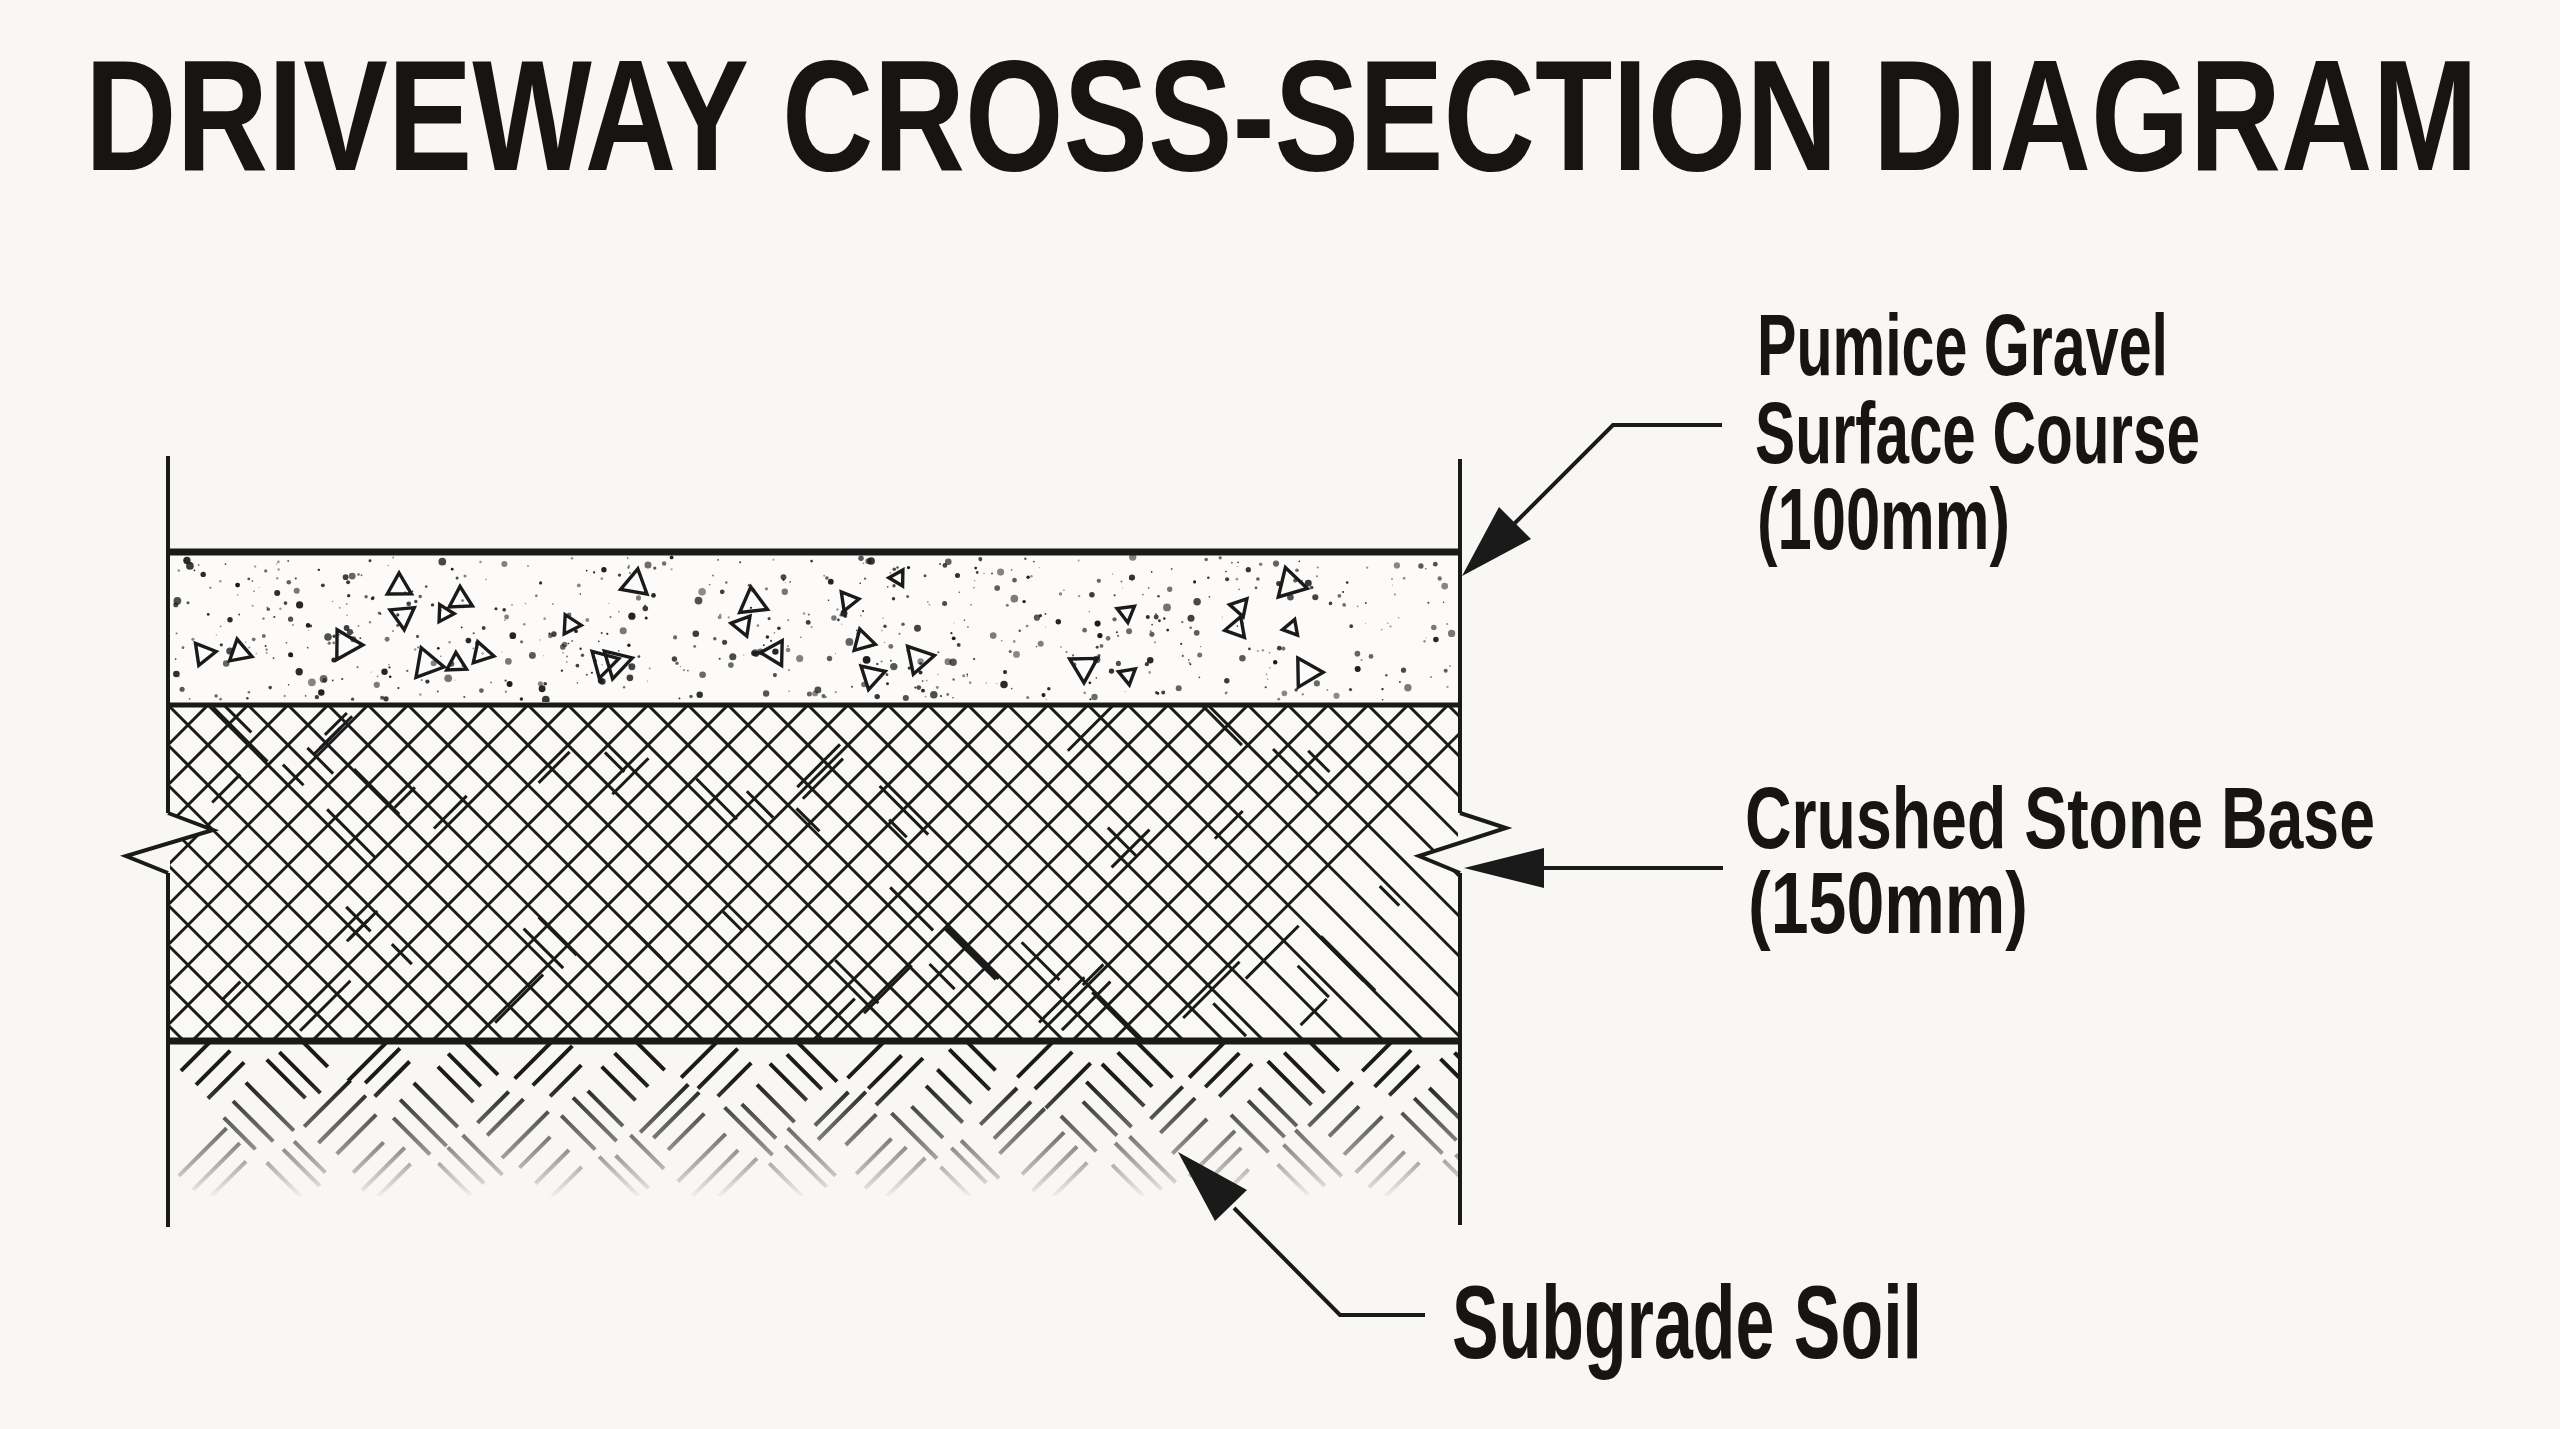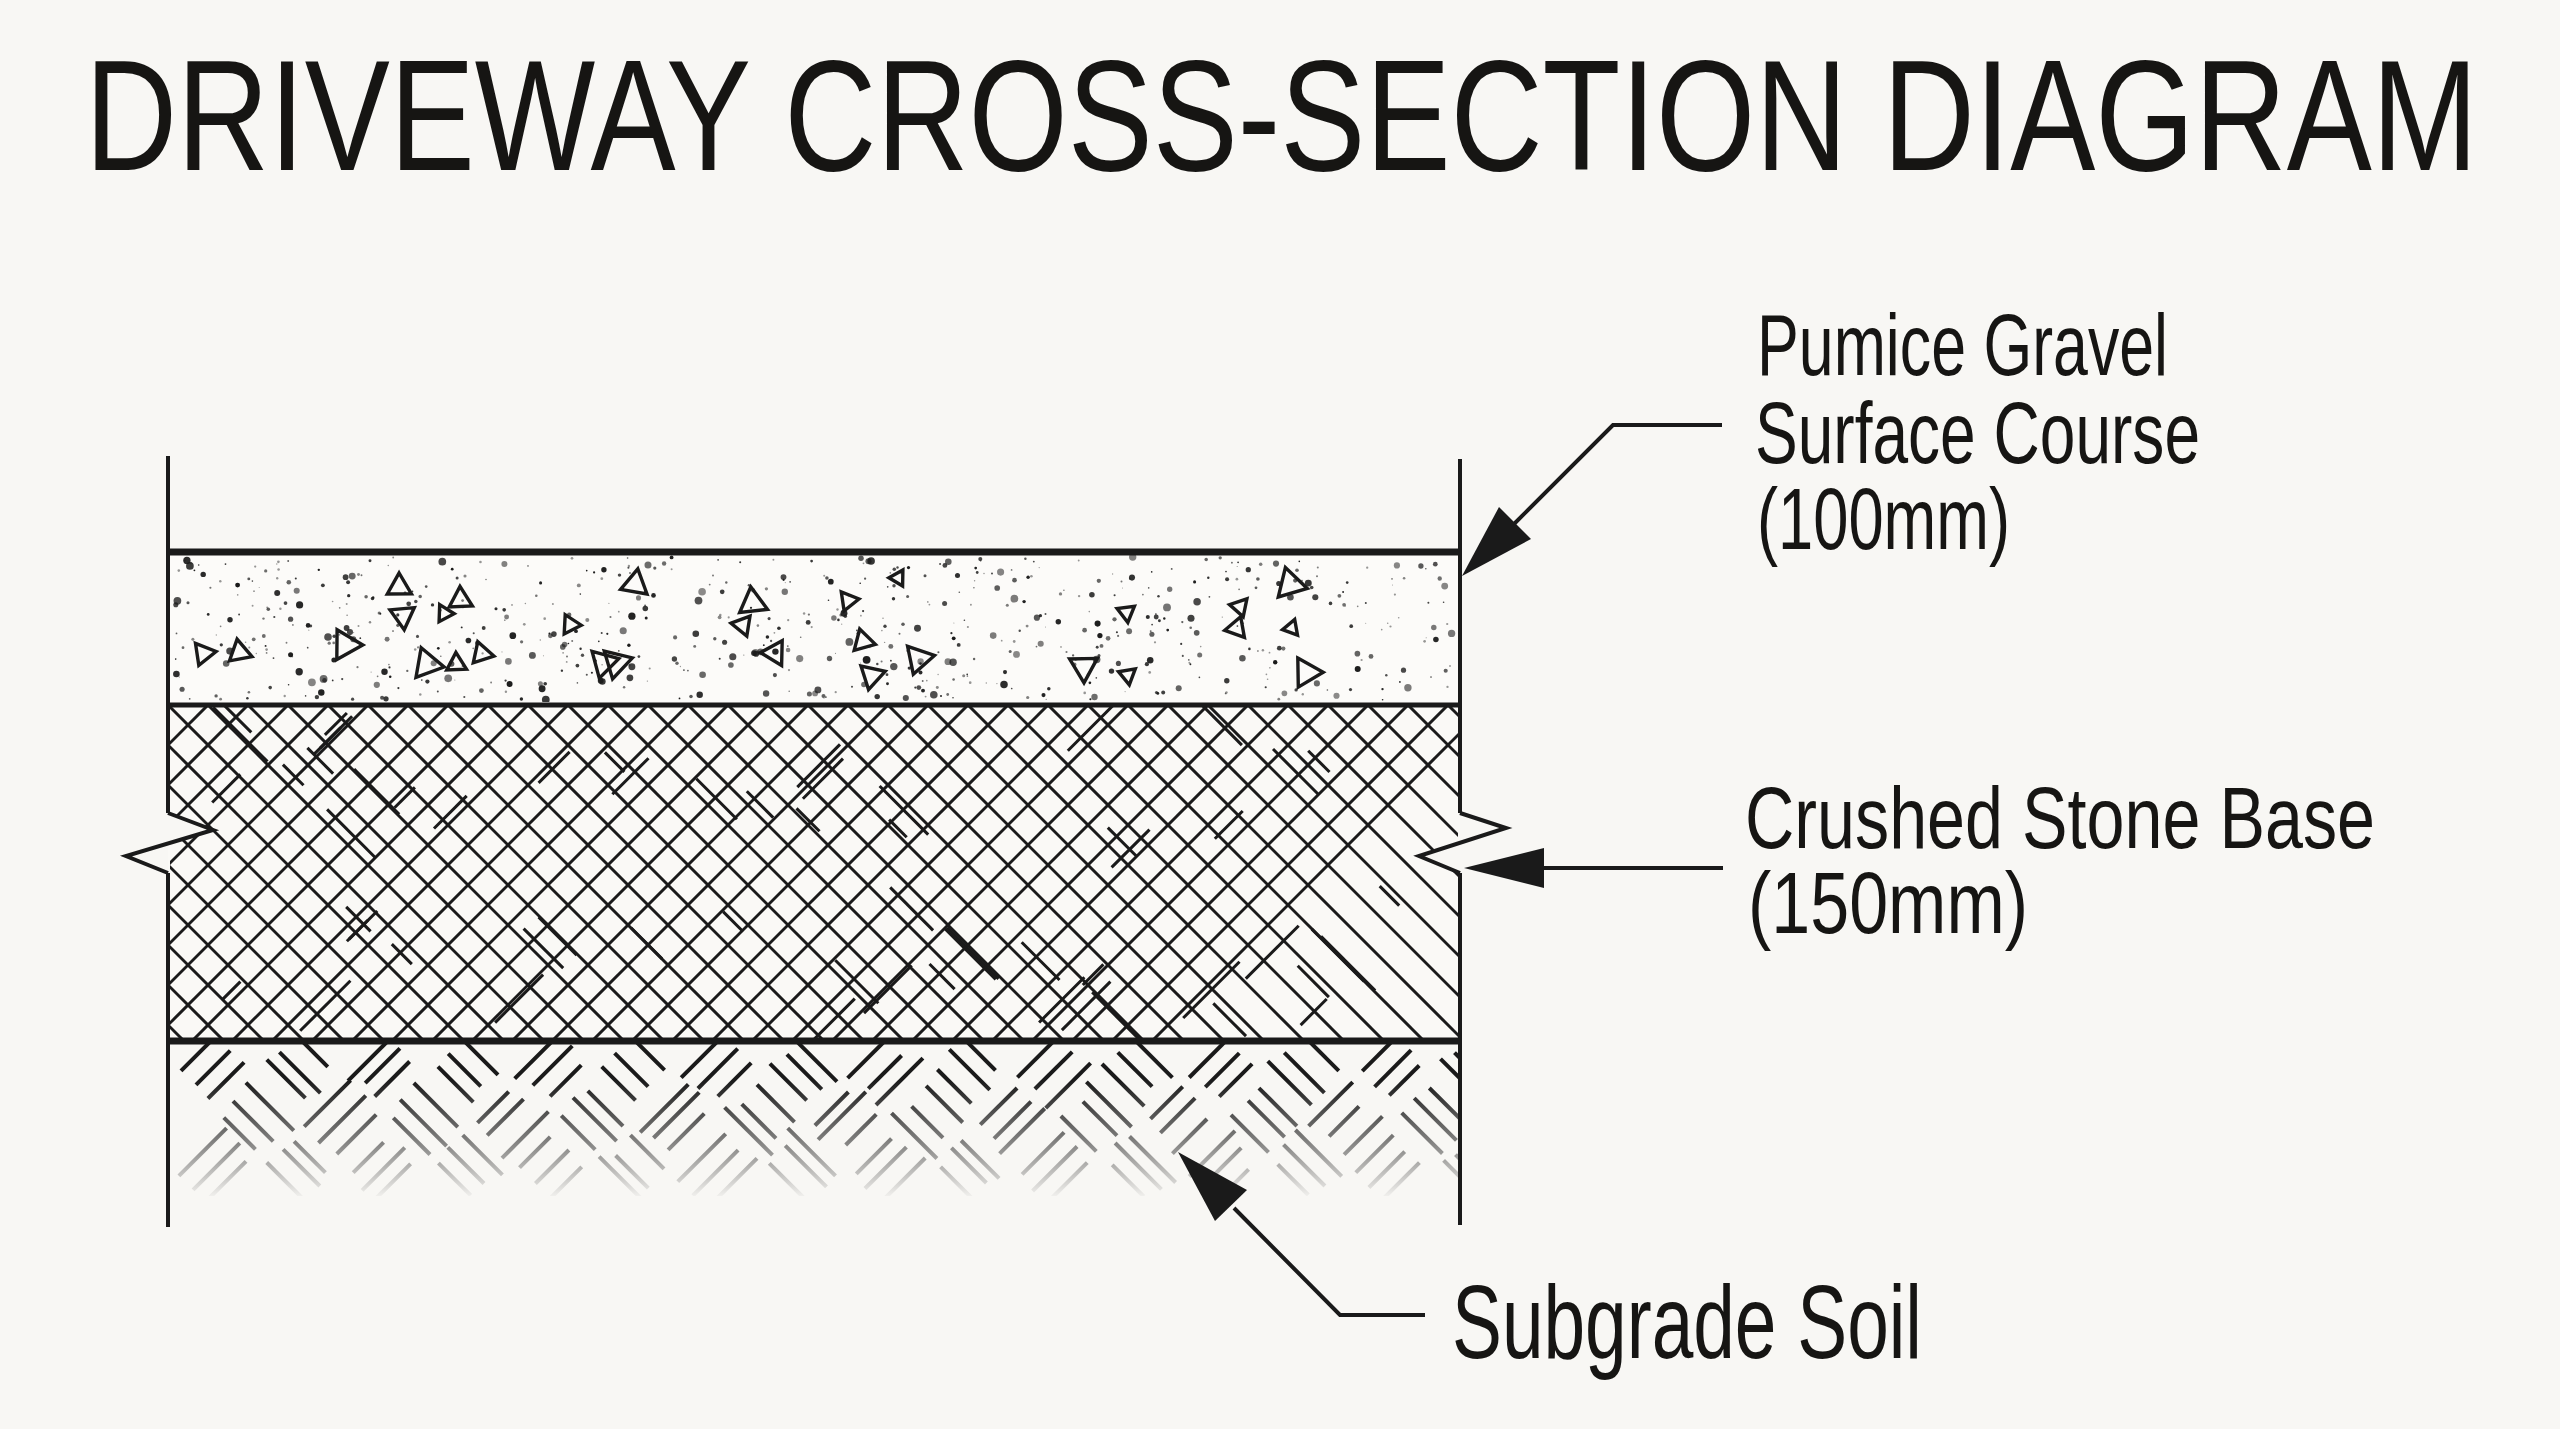--- a/index.html
+++ b/index.html
@@ -2,20 +2,21 @@
 <html><head>
 <meta charset="utf-8">
 <style>
   html,body{margin:0;padding:0;background:#f8f7f4;}
   .stage{
     position:relative;
     width:2560px;height:1429px;
     background:#d946ef;
     overflow:hidden;
     font-family:"Liberation Sans", sans-serif;
+    font-weight:bold;
   }
   svg{display:block;width:2560px;height:1429px;}
   text{font-family:"Liberation Sans","DejaVu Sans",sans-serif;fill:#161513;}
   .title-text{font-size:158px;letter-spacing:0px;}
   .lbl{font-size:88px;}
   .lbl-big{font-size:104px;}
   .ink-line{stroke:#1a1a1a;fill:none;}
 </style>
 </head>
 <body>

